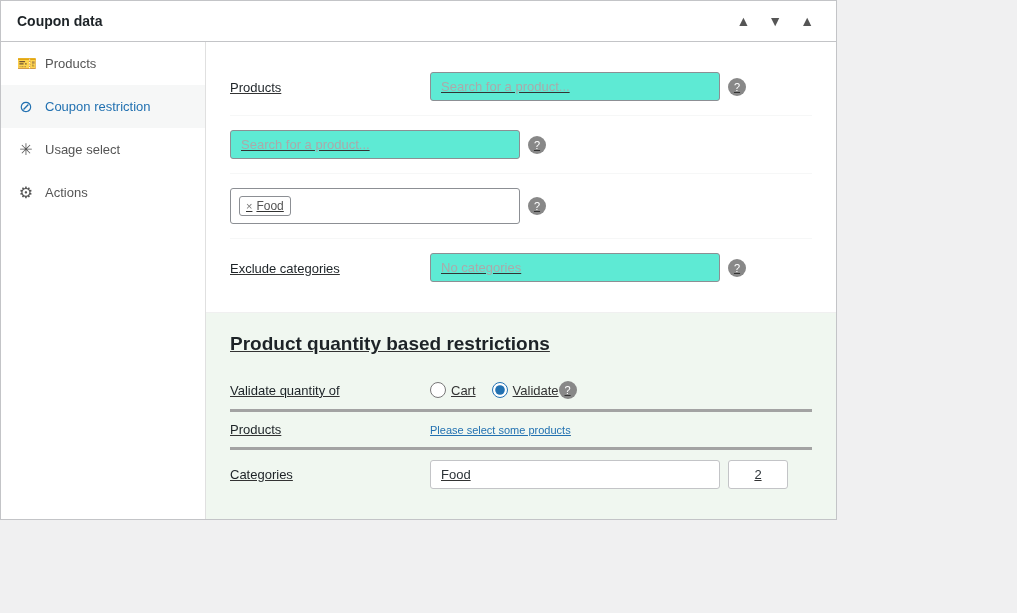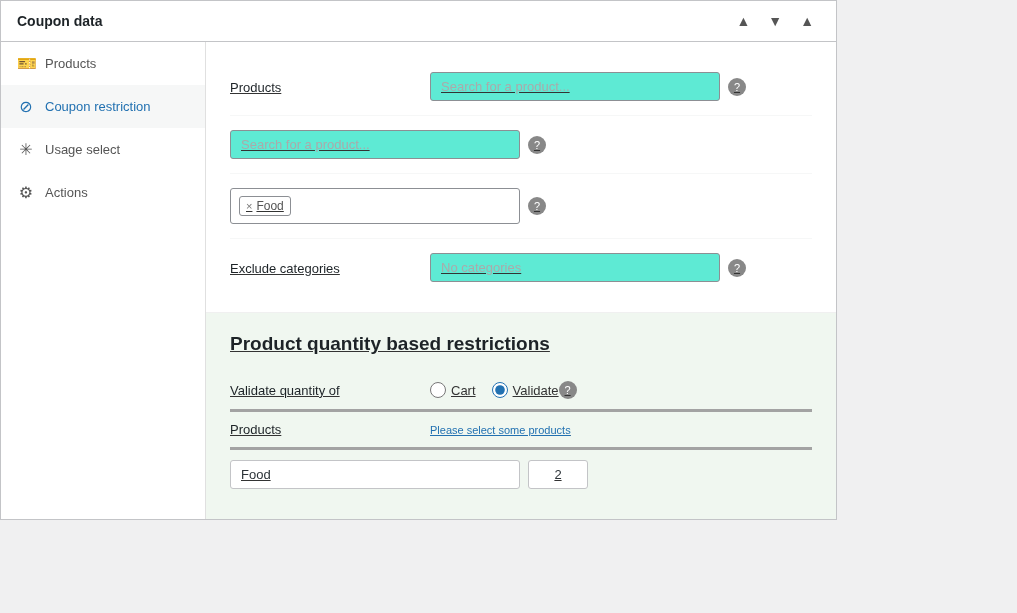--- a/index.html
+++ b/index.html
@@ -206,20 +206,21 @@
         </div>
 
         <div class="green-form-row">
           <div class="green-form-label">Products</div>
           <div class="green-form-field">
             <a class="link-blue">Please select some products</a>
           </div>
         </div>
 
         <div class="green-form-row">
+          <div class="green-form-label">Categories</div>
           <div class="green-form-field">
             <div class="categories-row">
               <input class="categories-input" type="text" value="Food" style="">
               <input class="categories-number" type="text" value="2" style="">
             </div>
           </div>
         </div>
 
       </div>
     </div>

